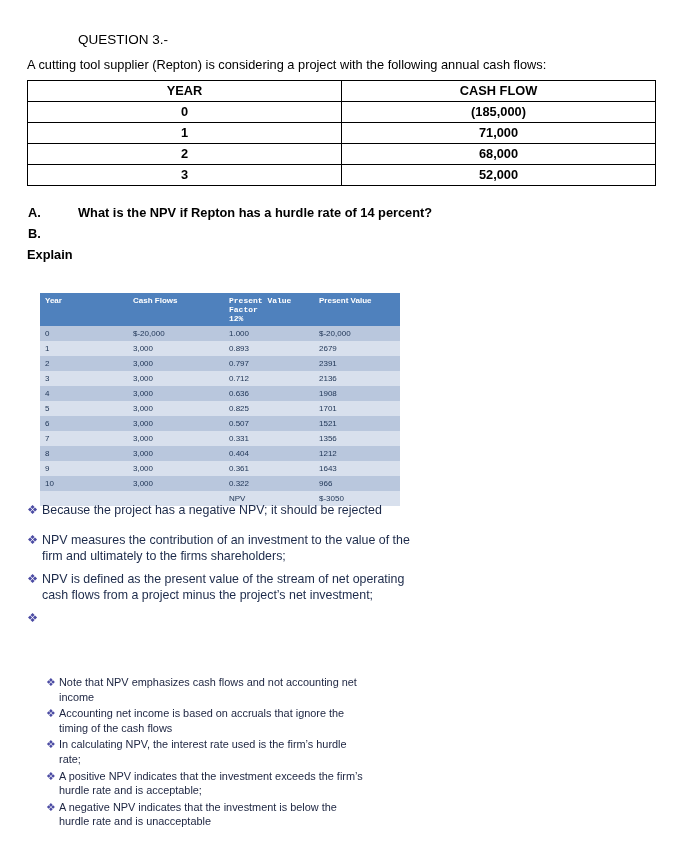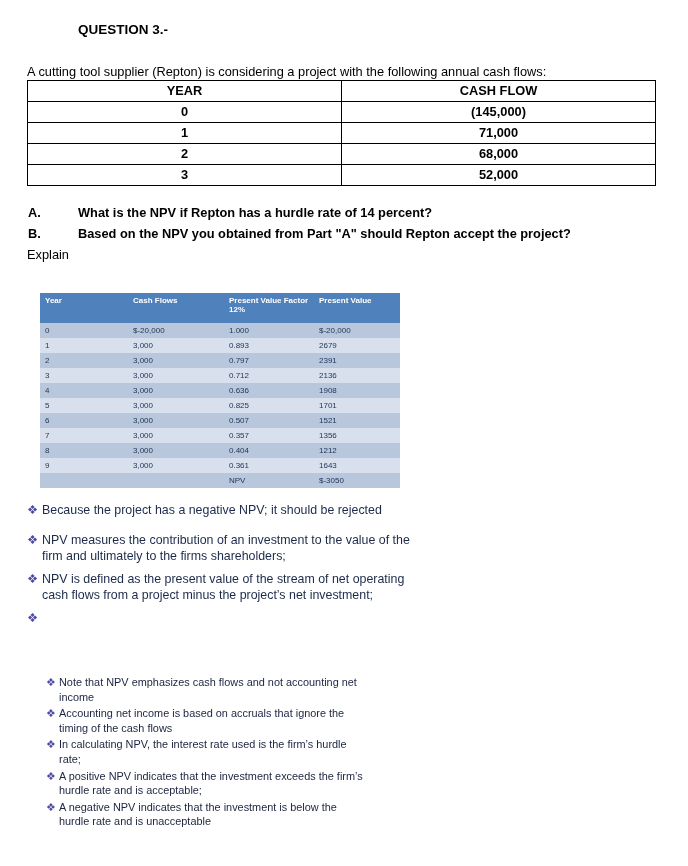--- a/index.html
+++ b/index.html
@@ -1,51 +1,51 @@
 <!DOCTYPE html>
 <html><head>
 <meta charset="utf-8">
 <style>
   html,body{margin:0;padding:0;}
   body{
     width:688px;height:866px;position:relative;overflow:hidden;
     background:#ffffff;color:#000;
     font-family:"Liberation Sans", sans-serif;
   }
-  .heading{position:absolute;left:78px;top:22px;font-size:13.5px;font-weight:bold;}
-  .intro{position:absolute;left:27px;top:64px;font-size:12.8px;}
+  .heading{position:absolute;left:78px;top:32px;font-size:13.5px;font-weight:normal;}
+  .intro{position:absolute;left:27px;top:57px;font-size:12.8px;}
 
   
   .cf-table{position:absolute;left:27px;top:80px;width:629px;border-collapse:collapse;table-layout:fixed;}
   .cf-table th,.cf-table td{
     border:1.8px solid #000;text-align:center;font-size:12.8px;font-weight:bold;
     padding:1px 2px;height:18px;line-height:16px;
   }
 
   
   .question{position:absolute;left:28px;font-size:12.8px;font-weight:bold;display:flex;width:640px;}
   .q-label{flex:0 0 50px;}
   .q-a{top:205px;}
   .q-b{top:226px;}
-  .explain{position:absolute;left:27px;top:247px;font-size:12.8px;font-weight:normal;}
+  .explain{position:absolute;left:27px;top:247px;font-size:12.8px;font-weight:bold;}
 
   
   .npv-table{position:absolute;left:40px;top:293px;border-collapse:collapse;table-layout:fixed;color:#1d3354;}
   .npv-table th{
     background:#4f81bd;color:#fff;text-align:left;font-weight:bold;
     padding:3px 5px;vertical-align:top;font-size:8px;line-height:9px;height:24px;
   }
   .npv-table td{padding:0 5px;height:15px;font-size:8px;text-align:left;vertical-align:middle;}
   .npv-table tbody tr:nth-child(odd){background:#b9c7dd;}
   .npv-table tbody tr:nth-child(even){background:#d8e0ed;}
   .col-year{width:88px;}
   .col-cash{width:96px;}
   .col-factor{width:90px;}
   .col-pv{width:86px;}
-  .th-sub{display:block;}
+  .th-sub{display:block;font-family:Liberation Mono, monospace;}
 
   
   .bullets{position:absolute;}
   .bullet-item{display:flex;}
   .bullet-marker{flex:0 0 15px;}
   .bullets-primary{left:27px;top:502px;width:404px;font-size:12.4px;line-height:16.5px;color:#1c2a4a;}
   .bullets-primary .bullet-item{margin-bottom:6px;}
   .bullets-primary .bullet-item:first-child{margin-bottom:13px;}
   .bullets-notes{left:46px;top:675px;width:324px;font-size:10.9px;line-height:14.6px;color:#1c2440;}
   .bullets-notes .bullet-item{margin-bottom:2px;}
@@ -64,21 +64,21 @@
   <table class="cf-table">
     <thead>
       <tr>
         <th>YEAR</th>
         <th>CASH FLOW</th>
       </tr>
     </thead>
     <tbody>
         <tr>
           <td>0</td>
-          <td>(145,000)</td>
+          <td>(185,000)</td>
         </tr>
         <tr>
           <td>1</td>
           <td>71,000</td>
         </tr>
         <tr>
           <td>2</td>
           <td>68,000</td>
         </tr>
         <tr>
@@ -88,21 +88,20 @@
       </tbody>
   </table>
 
   <div class="question q-a">
     <span class="q-label">A.</span>
     <span class="q-text">What is the NPV if Repton has a hurdle rate of 14 percent?</span>
   </div>
 
   <div class="question q-b">
     <span class="q-label">B.</span>
-    <span class="q-text">Based on the NPV you obtained from Part "A" should Repton accept the project?</span>
   </div>
 
   <div class="explain">Explain</div>
 
   <table class="npv-table">
     <colgroup>
       <col class="col-year">
         <col class="col-cash">
         <col class="col-factor">
         <col class="col-pv">
@@ -157,34 +156,40 @@
         </tr>
         <tr>
           <td>6</td>
           <td>3,000</td>
           <td>0.507</td>
           <td>1521</td>
         </tr>
         <tr>
           <td>7</td>
           <td>3,000</td>
-          <td>0.357</td>
+          <td>0.331</td>
           <td>1356</td>
         </tr>
         <tr>
           <td>8</td>
           <td>3,000</td>
           <td>0.404</td>
           <td>1212</td>
         </tr>
         <tr>
           <td>9</td>
           <td>3,000</td>
           <td>0.361</td>
           <td>1643</td>
+        </tr>
+        <tr>
+          <td>10</td>
+          <td>3,000</td>
+          <td>0.322</td>
+          <td>966</td>
         </tr>
         <tr>
           <td></td>
           <td></td>
           <td>NPV</td>
           <td>$-3050</td>
         </tr>
       </tbody>
   </table>
 

